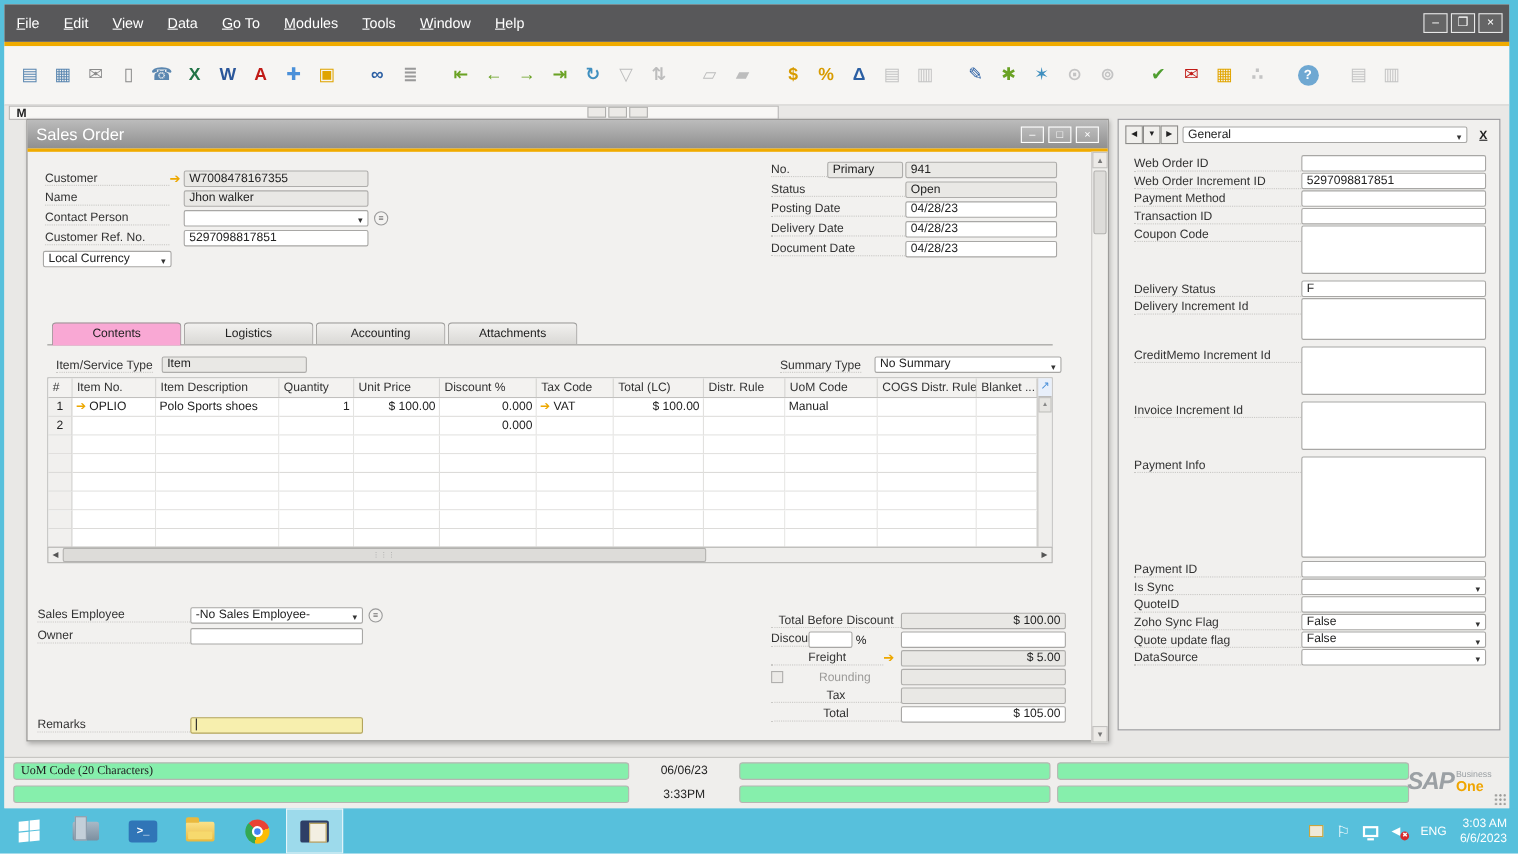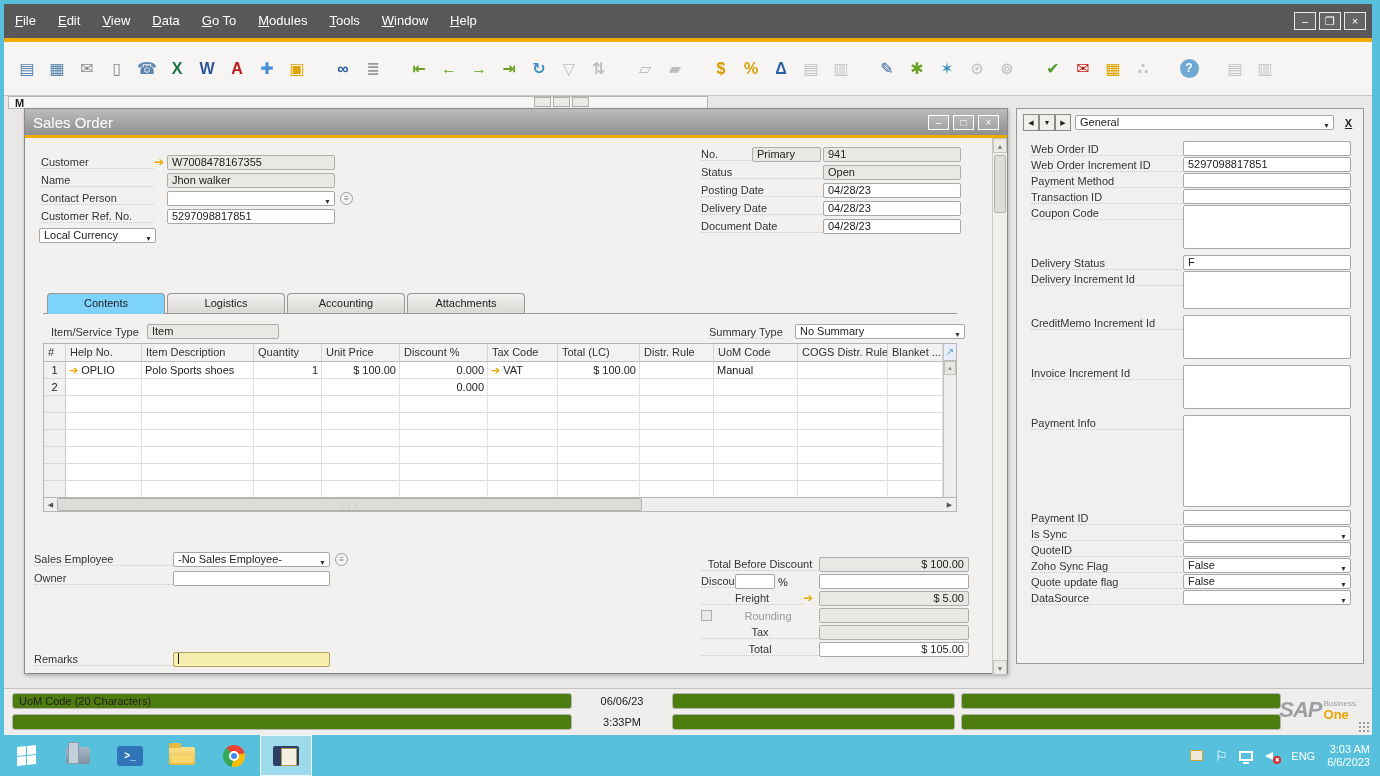--- a/index.html
+++ b/index.html
@@ -62,21 +62,21 @@
 
   
   .vsb { position:absolute; right:0; top:0; bottom:0; width:15px; background:#f0efec; border-left:1px solid #c9c8c5; }
   .vsb .sbtn { height:15px; text-align:center; font-size:7px; color:#777; line-height:15px; background:#eceae7; border:1px solid #c2c1bf; }
   .vsb .sdown { position:absolute; bottom:0; left:0; right:0; }
   .vsb .sthumb { position:absolute; top:17px; left:1px; right:1px; height:58px; background:#dddcd9; border:1px solid #b3b2b0; border-radius:2px; }
 
   
   .tabrow { position:absolute; left:22px; top:155px; display:flex; }
   .tab { width:118px; height:20px; line-height:19px; text-align:center; margin-right:2px; border:1px solid #989795; border-bottom:none; border-radius:4px 4px 0 0; background:linear-gradient(#f2f1ef,#d9d8d5); font-size:11px; }
-  .tab.active { background:#7dd3fc; height:21px; position:relative; z-index:3; }
+  .tab.active { background:#f9a8d4; height:21px; position:relative; z-index:3; }
   .tabline { position:absolute; left:18px; top:175px; width:914px; border-bottom:1px solid #989795; }
 
   .itrow-lab { position:absolute; left:26px; top:188px; }
   .itrow-val { position:absolute; left:122px; top:186px; width:132px; }
   .sumrow-lab { position:absolute; left:684px; top:188px; }
   .sumrow-val { position:absolute; left:770px; top:186px; width:170px; }
 
   
   .grid { position:absolute; left:18px; top:205px; width:914px; border:1px solid #b5b4b2; background:#fff; display:flex; }
   .gmain { width:899px; }
@@ -121,21 +121,21 @@
   .pbody { padding:8px 12px 0 14px; }
   .sprow { display:flex; margin-bottom:1px; align-items:center; }
   .sprow.top { align-items:flex-start; }
   .sprow .slab { width:152px; padding-top:2px; }
   .sprow .sctl { width:168px; }
   .sta { background:#fff; border:1px solid #a8a7a5; border-radius:2px; }
 
   
   .statusbar { height:47px; background:#efeeec; border-top:1px solid #c2c1bf; position:relative; }
   .sb-row { display:flex; align-items:center; height:18px; margin:3px 0 0 8px; }
-  .sb-field { height:16px; background:#4d7c0f; border:1px solid #b6b5b2; border-radius:3px; line-height:14px; padding:0 6px; overflow:hidden; white-space:nowrap; }
+  .sb-field { height:16px; background:#86efac; border:1px solid #b6b5b2; border-radius:3px; line-height:14px; padding:0 6px; overflow:hidden; white-space:nowrap;font-family:Liberation Serif, serif; }
   .sb-f1 { width:560px; }
   .sb-clock { width:100px; text-align:center; color:#222; }
   .sb-f2 { width:283px; margin-right:6px; }
   .sb-f3 { width:320px; }
   .sap-logo { position:absolute; right:16px; top:10px; display:flex; align-items:flex-start; }
   .sap-word { font-size:22px; font-weight:bold; font-style:italic; color:#9ba0a4; letter-spacing:-1px; line-height:22px; }
   .sap-sub { margin-left:2px; display:flex; flex-direction:column; }
   .sap-business { font-size:8px; color:#9ba0a4; line-height:9px; }
   .sap-one { font-size:13px; font-weight:bold; color:#f0a500; line-height:13px; }
   .grip { position:absolute; right:3px; bottom:3px; width:11px; height:11px; background-image:radial-gradient(#9a9a98 1px,transparent 1.2px); background-size:4px 4px; }
@@ -418,21 +418,21 @@
 
         <span class="itrow-lab dotlbl">Item/Service Type</span>
         <span class="fbox ro itrow-val">Item</span>
         <span class="sumrow-lab dotlbl">Summary Type</span>
         <span class="fbox dd sumrow-val">No Summary</span>
 
         <div class="grid">
           <div class="gmain">
             <div class="ghead">
                   <div class="ghc" style="width: 22px;">#</div>
-                  <div class="ghc" style="width: 76px;">Help No.</div>
+                  <div class="ghc" style="width: 76px;">Item No.</div>
                   <div class="ghc" style="width: 112px;">Item Description</div>
                   <div class="ghc" style="width: 68px;">Quantity</div>
                   <div class="ghc" style="width: 78px;">Unit Price</div>
                   <div class="ghc" style="width: 88px;">Discount %</div>
                   <div class="ghc" style="width: 70px;">Tax Code</div>
                   <div class="ghc" style="width: 82px;">Total (LC)</div>
                   <div class="ghc" style="width: 74px;">Distr. Rule</div>
                   <div class="ghc" style="width: 84px;">UoM Code</div>
                   <div class="ghc" style="width: 90px;">COGS Distr. Rule</div>
                   <div class="ghc" style="width: 55px;">Blanket ...</div>

